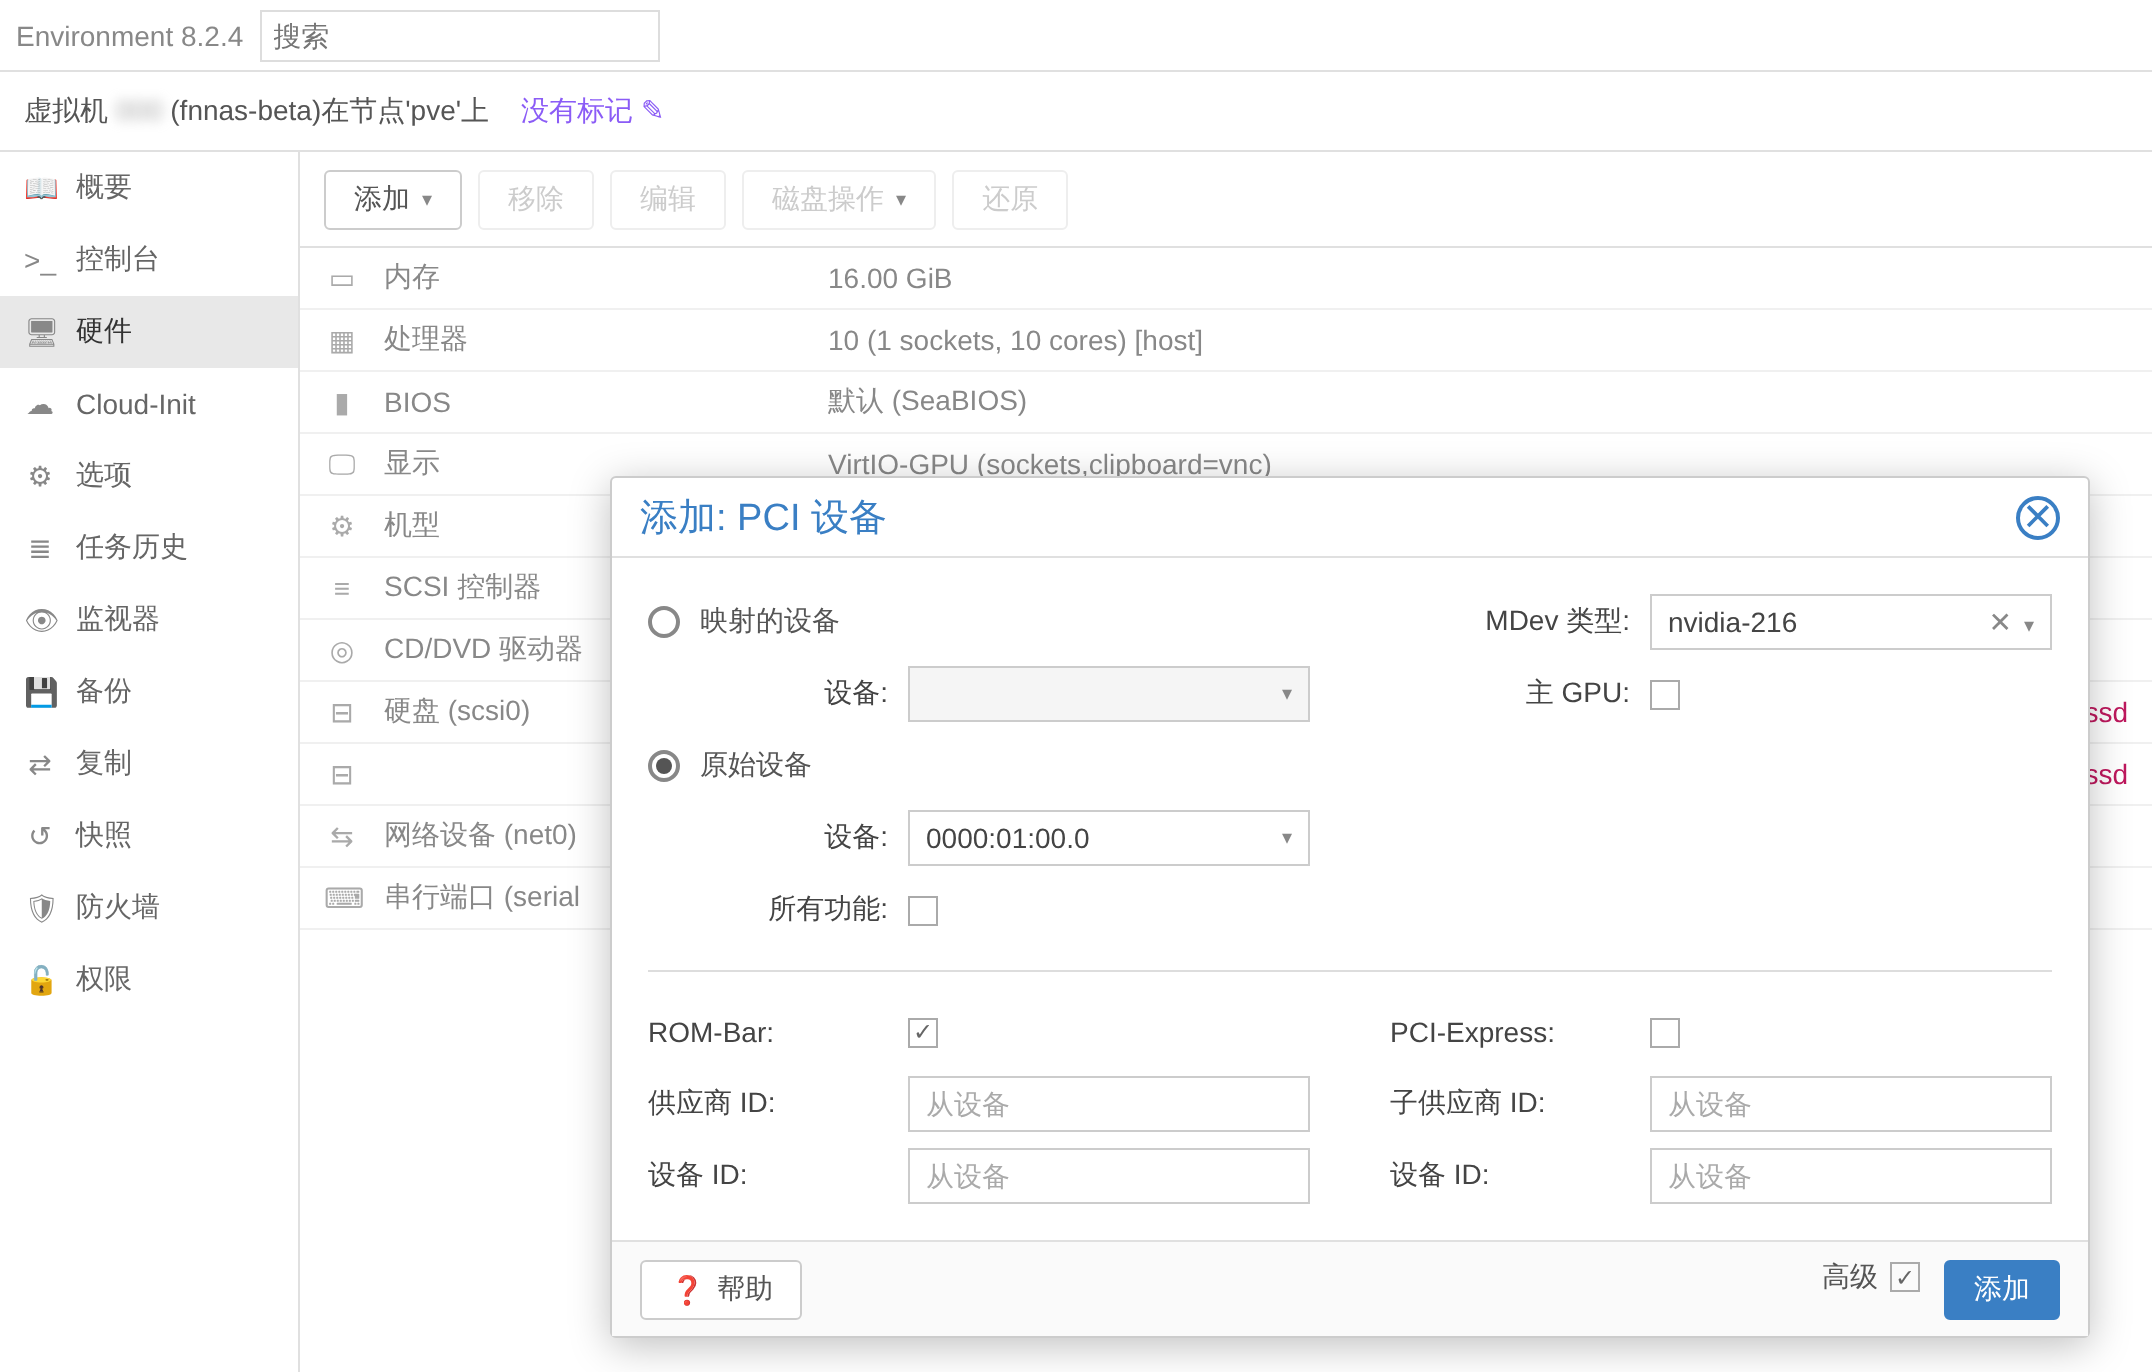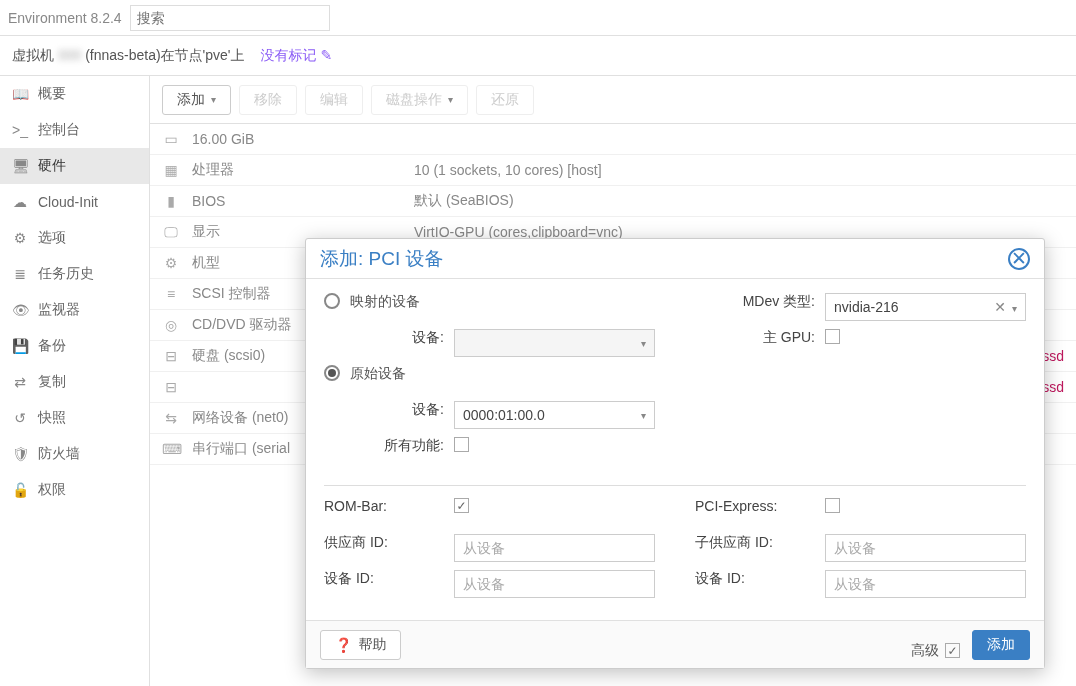--- a/index.html
+++ b/index.html
@@ -25,21 +25,21 @@
 .hwrow .lbl{width:210px}
 .hwrow .val{flex:1}
 .hwrow .tail{color:#be185d}
 .modal{position:absolute;left:305px;top:238px;width:740px;background:#fff;border:1px solid #ccc;box-shadow:0 4px 20px rgba(0,0,0,.25);border-radius:3px}
 .modal .title{height:40px;display:flex;align-items:center;justify-content:space-between;padding:0 14px;border-bottom:1px solid #e0e0e0}
 .modal .title span{color:#3a7fc4;font-size:19px}
 .modal .close{width:22px;height:22px;border:2px solid #3a7fc4;border-radius:50%;display:flex;align-items:center;justify-content:center;color:#3a7fc4;cursor:pointer;font-size:13px}
 .modal .body{padding:14px 18px}
 .form{display:grid;grid-template-columns:1fr 1fr;column-gap:40px}
 .col{display:flex;flex-direction:column}
-.frow{display:flex;align-items:flex-start;height:36px;gap:10px}
+.frow{display:flex;align-items:center;height:36px;gap:10px}
 .frow .flabel{width:120px;text-align:right;color:#444}
 .frow .flabel.indent{padding-right:0}
 .radio{width:16px;height:16px;border:2px solid #888;border-radius:50%;display:inline-flex;align-items:center;justify-content:center}
 .radio.sel::after{content:"";width:8px;height:8px;background:#555;border-radius:50%}
 .combo{flex:1;height:28px;border:1px solid #ccc;display:flex;align-items:center;padding:0 8px;justify-content:space-between;color:#444}
 .combo.dis{background:#f5f5f5;color:#bbb}
 .combo.clearable .x{color:#888;margin-right:6px;cursor:pointer}
 .chk{width:15px;height:15px;border:1px solid #aaa;display:inline-flex;align-items:center;justify-content:center;font-size:12px;color:#666}
 .txt{flex:1;height:28px;border:1px solid #ccc;padding:0 8px;color:#444}
 .txt::placeholder{color:#aaa}
@@ -130,36 +130,37 @@
       <span class="btn disabled">编辑</span>
       <span class="btn disabled">
           <span>磁盘操作</span>
           <span class="caret">▾</span>
         </span>
       <span class="btn disabled">还原</span>
     </div>
     <div class="hwlist" id="hw">
         <div class="hwrow">
           <span class="icn">▭</span>
+          <span class="lbl">内存</span>
           <span class="val">16.00 GiB</span>
         </div>
         <div class="hwrow">
           <span class="icn">▦</span>
           <span class="lbl">处理器</span>
           <span class="val">10 (1 sockets, 10 cores) [host]</span>
         </div>
         <div class="hwrow">
           <span class="icn">▮</span>
           <span class="lbl">BIOS</span>
           <span class="val">默认 (SeaBIOS)</span>
         </div>
         <div class="hwrow">
           <span class="icn">🖵</span>
           <span class="lbl">显示</span>
-          <span class="val">VirtIO-GPU (cores,clipboard=vnc)</span>
+          <span class="val">VirtIO-GPU (sockets,clipboard=vnc)</span>
         </div>
         <div class="hwrow">
           <span class="icn">⚙</span>
           <span class="lbl">机型</span>
           <span class="val"></span>
         </div>
         <div class="hwrow">
           <span class="icn">≡</span>
           <span class="lbl">SCSI 控制器</span>
           <span class="val"></span>
@@ -277,21 +278,21 @@
           <input class="txt" placeholder="从设备" style="">
         </div>
       </div>
     </div>
   </div>
   <div class="footer">
     <span class="btn">
         <span>❓</span>
         <span>帮助</span>
       </span>
-    <div style="display:flex;align-items:flex-end;gap:12px">
+    <div style="display:flex;align-items:flex-start;gap:12px">
       <span class="adv">
           <span>高级</span>
           <span class="chk">✓</span>
         </span>
       <span class="btn primary">添加</span>
     </div>
   </div>
 </div>
 
 </body></html>

